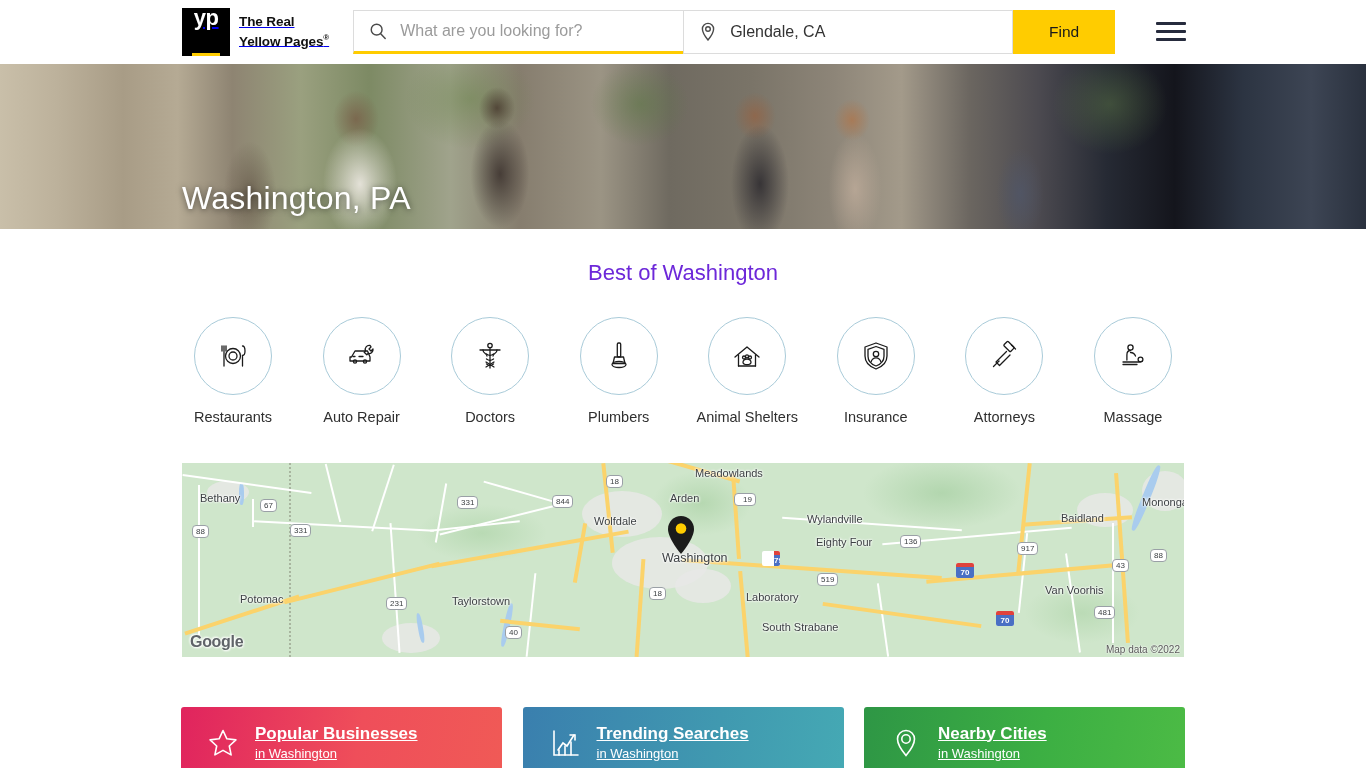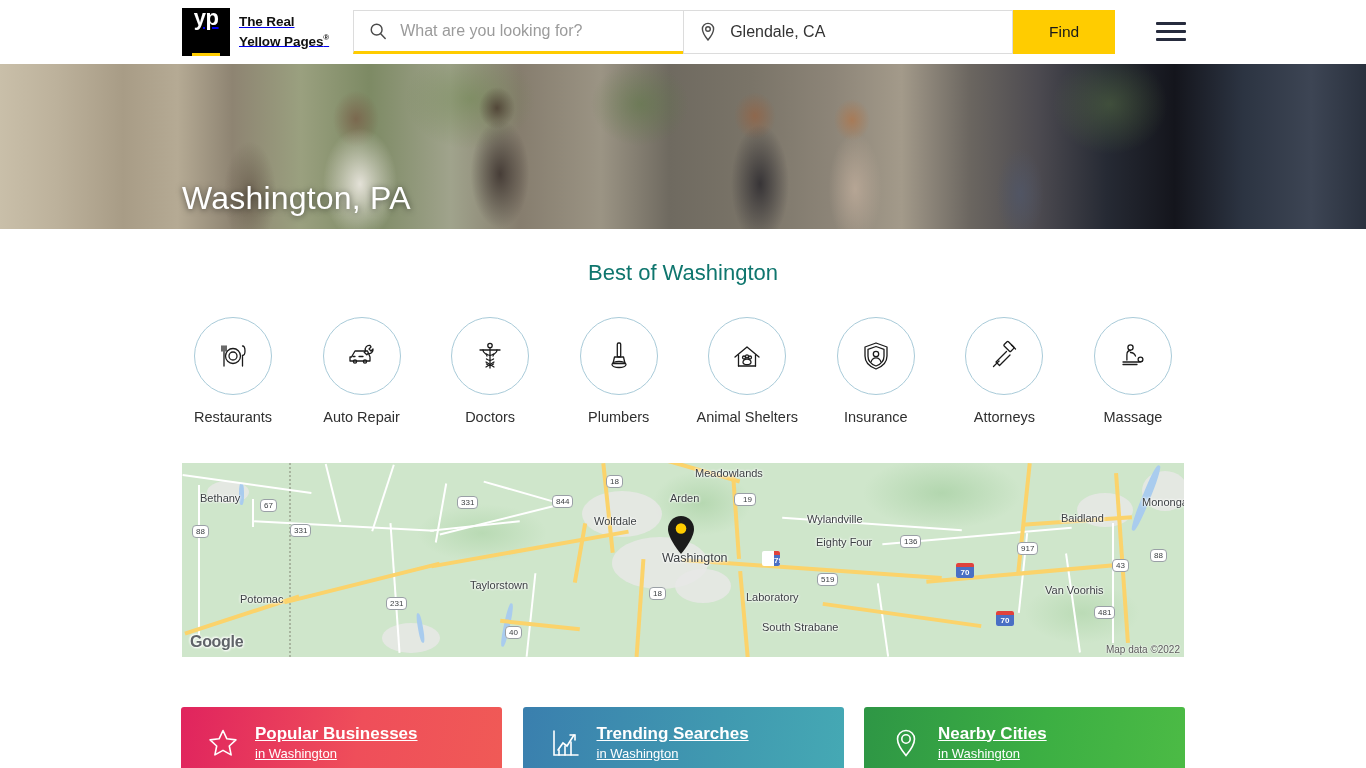--- a/index.html
+++ b/index.html
@@ -166,21 +166,21 @@
     letter-spacing: 0.2px;
     text-shadow: 0 1px 6px rgba(0,0,0,.55);
   }
 
   
   .best-section { padding-top: 0; background: #fff; }
   .best-title {
     text-align: center;
     font-size: 22px;
     font-weight: normal;
-    color: #0f766e;
+    color: #6d28d9;
     padding-top: 31px;
   }
   .cats {
     display: flex;
     justify-content: space-between;
     width: 1004px;
     margin: 31px auto 0;
   }
   .cat { width: 104px; text-align: center; cursor: pointer; }
   .cat-circle {
@@ -574,21 +574,21 @@
       <span class="i-top"></span>
       <span class="i-num">70</span>
     </div>
   <div class="shield interstate" style="left:814px;top:148px;">
       <span class="i-top"></span>
       <span class="i-num">70</span>
     </div>
 
   <div class="place" style="left:18px;top:29px;">Bethany</div>
   <div class="place" style="left:58px;top:130px;">Potomac</div>
-  <div class="place" style="left:270px;top:116px;margin-left:18px;">Taylorstown</div>
+  <div class="place" style="left:270px;top:132px;">Taylorstown</div>
   <div class="place" style="left:412px;top:52px;">Wolfdale</div>
   <div class="place" style="left:488px;top:29px;">Arden</div>
   <div class="place" style="left:513px;top:4px;">Meadowlands</div>
   <div class="place big" style="left:464px;top:88px;margin-left:16px;">Washington</div>
   <div class="place" style="left:524px;top:128px;margin-left:40px;">Laboratory</div>
   <div class="place" style="left:580px;top:158px;">South Strabane</div>
   <div class="place" style="left:625px;top:50px;">Wylandville</div>
   <div class="place" style="left:634px;top:73px;">Eighty Four</div>
   <div class="place" style="left:879px;top:49px;">Baidland</div>
   <div class="place" style="left:960px;top:33px;">Monongahela</div>

